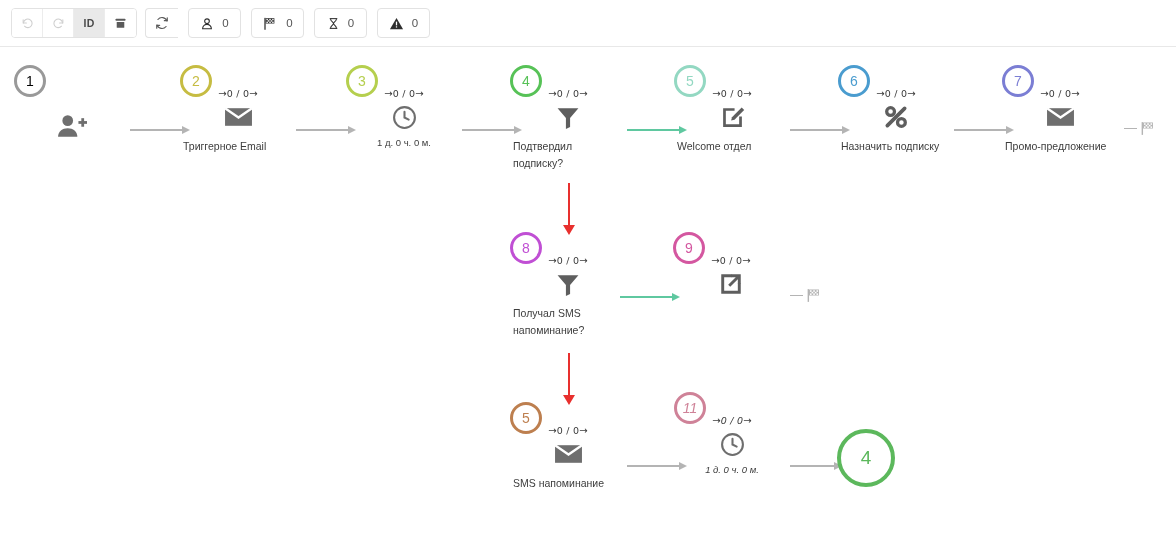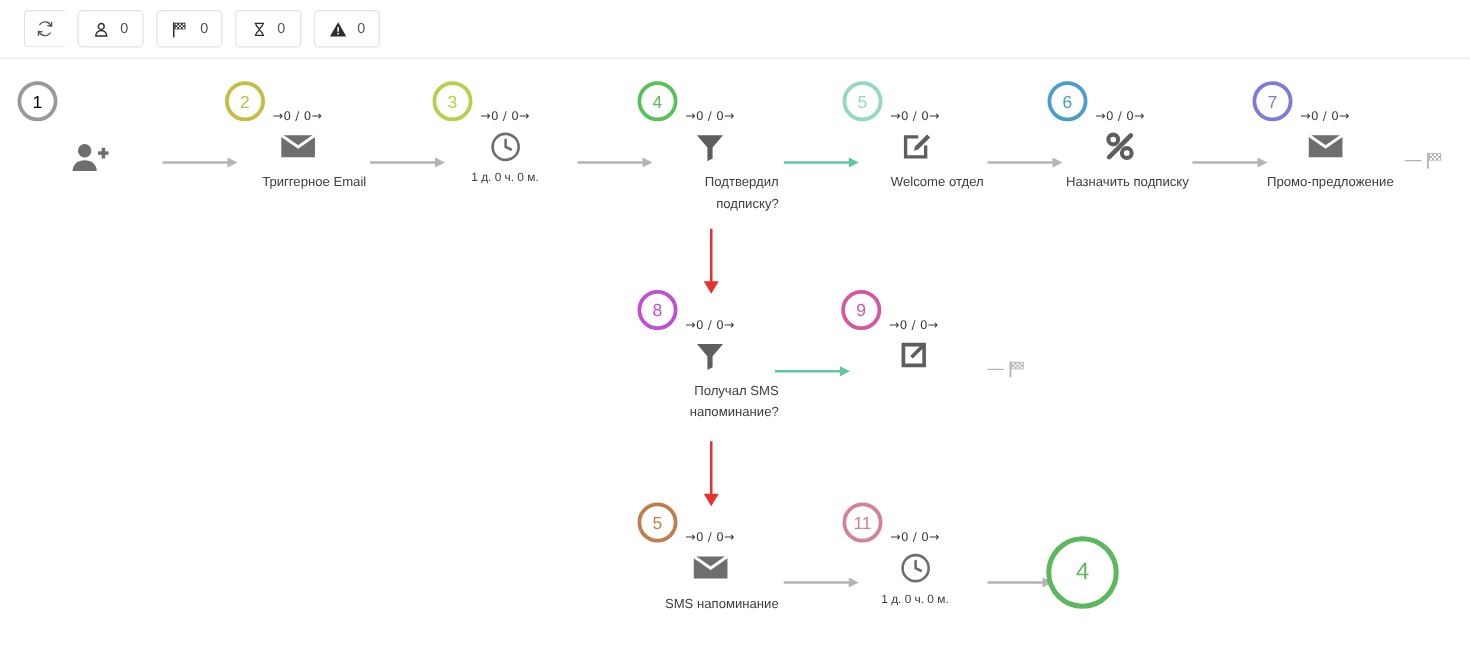--- a/index.html
+++ b/index.html
@@ -119,21 +119,21 @@
     font-family: "DejaVu Sans", sans-serif;
   }
   .stat .ar { font-size: 10px; }
   .icon-wrap {
     height: 30px; margin-top: 2px;
     display: flex; align-items: center; justify-content: center;
   }
   .node-label {
     margin-top: 6px;
     font-size: 10.5px; color: #3d3d3d;
-    text-align: right;
+    text-align: left;
     line-height: 17px;
     width: 110px;
     word-wrap: break-word;
   }
   .node-sub {
     margin-top: 5px;
     font-size: 9.5px; color: #3d3d3d;
     text-align: center; white-space: nowrap;
   }
 
@@ -178,20 +178,43 @@
     background: #fff;
     display: flex; align-items: center; justify-content: center;
     font-size: 19px; color: #5cb85c;
   }
 </style>
 </head>
 <body>
 
 <div class="toolbar">
 
+  <div class="tb-group">
+    <button class="tb-btn disabled">
+      <svg width="13" height="13" viewBox="0 0 24 24" fill="none" stroke="#cfcfcf" stroke-width="2" stroke-linecap="round" stroke-linejoin="round">
+        <polyline points="4 5 4 11 10 11"></polyline>
+        <path d="M4.5 11a8 8 0 1 1 2 6"></path>
+      </svg>
+    </button>
+    <button class="tb-btn disabled">
+      <svg width="13" height="13" viewBox="0 0 24 24" fill="none" stroke="#cfcfcf" stroke-width="2" stroke-linecap="round" stroke-linejoin="round">
+        <polyline points="20 5 20 11 14 11"></polyline>
+        <path d="M19.5 11a8 8 0 1 0 -2 6"></path>
+      </svg>
+    </button>
+    <button class="tb-btn active">
+      <span class="lbl">ID</span>
+    </button>
+    <button class="tb-btn">
+      <svg width="13" height="13" viewBox="0 0 24 24" fill="#5a5a5a">
+        <rect x="3" y="3" width="18" height="4" rx="1"></rect>
+        <path d="M5 9h14v10a1 1 0 0 1-1 1H6a1 1 0 0 1-1-1V9zm4 3h6v1.6H9V12z" fill="#5a5a5a"></path>
+      </svg>
+    </button>
+  </div>
 
   <div class="tb-refresh">
     <svg width="14" height="14" viewBox="0 0 24 24" fill="none" stroke="#5a5a5a" stroke-width="2" stroke-linecap="round">
       <polyline points="21 3 21 8 16 8"></polyline>
       <path d="M20.5 8.5A9 9 0 0 0 5 6"></path>
       <polyline points="3 21 3 16 8 16"></polyline>
       <path d="M3.5 15.5A9 9 0 0 0 19 18"></path>
     </svg>
   </div>
 
@@ -517,21 +540,21 @@
       </div>
       <div class="node-label">SMS напоминание</div>
     </div>
   </div>
 
   <div class="arrow-h" style="left:627px; top:413px; width:60px; color:#b4b4b4;">
     <div class="shaft" style="background:#b4b4b4;"></div>
       <div class="head"></div>
   </div>
 
-  <div class="node" style="left:672px; top:355px;">
+  <div class="node" style="left:672px; top:345px;font-style:italic;">
     <div class="badge" style="border-color:#cf8298; color:#cf8298;">
       <span>11</span>
     </div>
     <div class="node-body">
       <div class="stat">
         <span class="ar">→</span>
         <span>0 / 0</span>
         <span class="ar">→</span>
       </div>
       <div class="icon-wrap">

